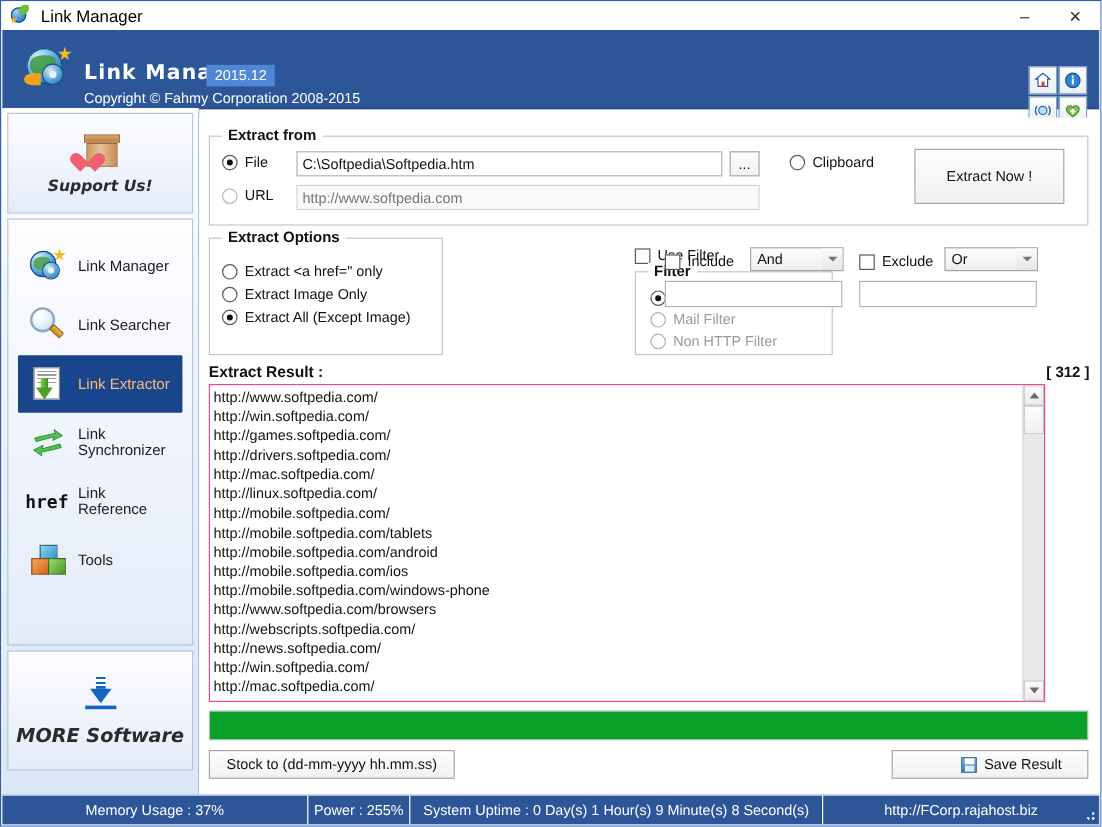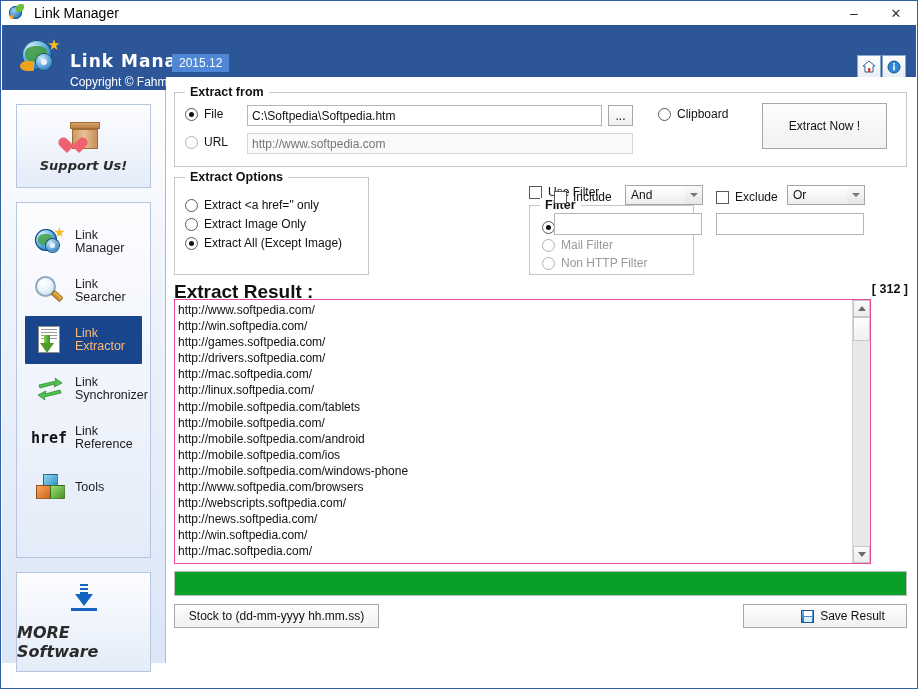--- a/index.html
+++ b/index.html
@@ -194,21 +194,21 @@
     position: absolute;
     left: 1px; top: 89px;
     width: 164px;
     height: 573px;
     background: linear-gradient(#ffffff, #eef3fb 35%, #dbe6f7);
     border-right: 1px solid #a9bcd8;
     box-sizing: border-box;
   }
   .side-panel {
     border: 1px solid #b6c6de;
-    margin: 14px;
+    margin: 4px;
     background: linear-gradient(#fdfdff, #e4ecf9);
     box-sizing: border-box;
   }
   .support-panel {
     height: 84px;
     position: relative;
     display: flex;
     flex-direction: column;
     align-items: center;
     justify-content: center;
@@ -368,21 +368,21 @@
   }
   .mi-base { position:absolute; left:4px; top:25px; width:26px; height:3px; background:#1565c0; }
   .more-label {
     margin-top:6px; font-style:italic; font-weight:bold; font-size:16px; color:#2b2b2b;
     font-family:"DejaVu Sans", sans-serif;
   }
 
   
   .content {
     position: absolute;
-    left: 165px; top: 76px;
+    left: 165px; top: 97px;
     width: 750px;
     height: 573px;
     background: #ffffff;
     box-sizing: border-box;
   }
 
   .groupbox {
     position: absolute;
     border: 1px solid #c6c6c6;
     box-sizing: border-box;
@@ -473,21 +473,21 @@
   .carrow i {
     display:block; width:0; height:0;
     border-left:4px solid transparent; border-right:4px solid transparent;
     border-top:4px solid #777;
   }
 
   
   .result-label {
     position: absolute;
     left: 8px; top: 204px;
-    font-size: 19px; font-weight: bold; color:#111;
+    font-size: 13px; font-weight: bold; color:#111;
   }
   .result-count {
     position: absolute;
     right: 8px; top: 205px;
     font-size: 12.5px; font-weight: bold; color:#111;
   }
   .result-box {
     position: absolute;
     left: 8px; top: 222px;
     width: 697px; height: 265px;
@@ -865,22 +865,22 @@
     <div class="result-count">[ 312 ]</div>
 
     <div class="result-box">
       <div class="result-list" id="result-lines">
           <div class="result-line">http://www.softpedia.com/</div>
           <div class="result-line">http://win.softpedia.com/</div>
           <div class="result-line">http://games.softpedia.com/</div>
           <div class="result-line">http://drivers.softpedia.com/</div>
           <div class="result-line">http://mac.softpedia.com/</div>
           <div class="result-line">http://linux.softpedia.com/</div>
+          <div class="result-line">http://mobile.softpedia.com/</div>
           <div class="result-line">http://mobile.softpedia.com/tablets</div>
-          <div class="result-line">http://mobile.softpedia.com/</div>
           <div class="result-line">http://mobile.softpedia.com/android</div>
           <div class="result-line">http://mobile.softpedia.com/ios</div>
           <div class="result-line">http://mobile.softpedia.com/windows-phone</div>
           <div class="result-line">http://www.softpedia.com/browsers</div>
           <div class="result-line">http://webscripts.softpedia.com/</div>
           <div class="result-line">http://news.softpedia.com/</div>
           <div class="result-line">http://win.softpedia.com/</div>
           <div class="result-line">http://mac.softpedia.com/</div>
           <div class="result-line">http://linux.softpedia.com/</div>
         </div>
@@ -902,14 +902,21 @@
 
     <div class="btn" id="btn-stock">Stock to (dd-mm-yyyy hh.mm.ss)</div>
 
     <div class="btn" id="btn-save">
       <span class="save-icon"></span>
       <span>Save Result</span>
     </div>
 
   </div>
 
+  <div class="statusbar" style="background: rgb(45, 86, 153);">
+    <div class="sb-cell sb-mem">Memory Usage : 37%</div>
+    <div class="sb-cell sb-pow">Power : 255%</div>
+    <div class="sb-cell sb-up">System Uptime : 0 Day(s) 1 Hour(s) 9 Minute(s) 8 Second(s)</div>
+    <div class="sb-cell sb-url">http://FCorp.rajahost.biz</div>
+    <div class="sb-grip"></div>
+  </div>
 
 </div>
 
 </body></html>

